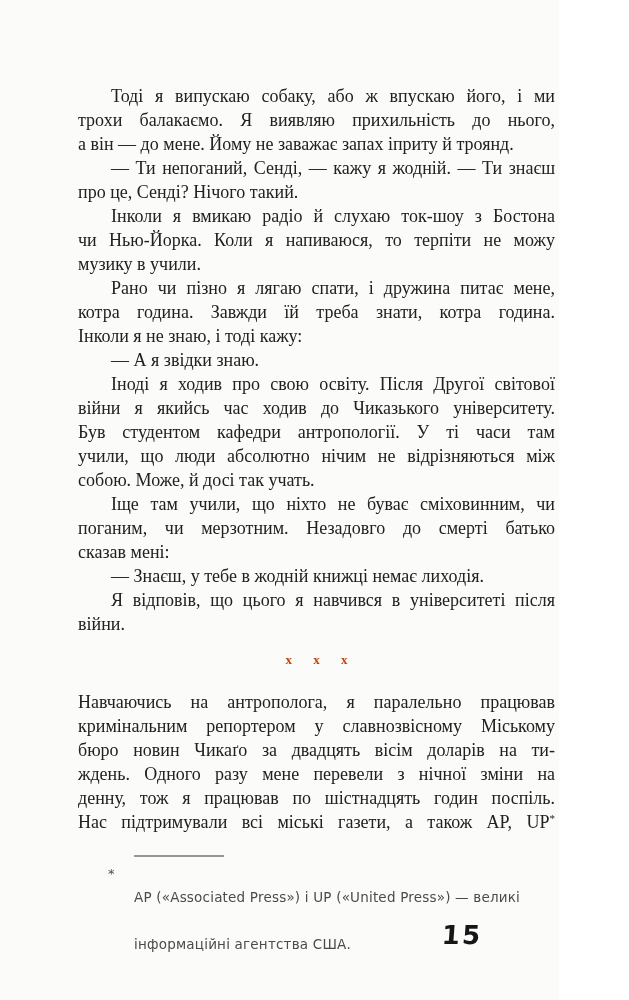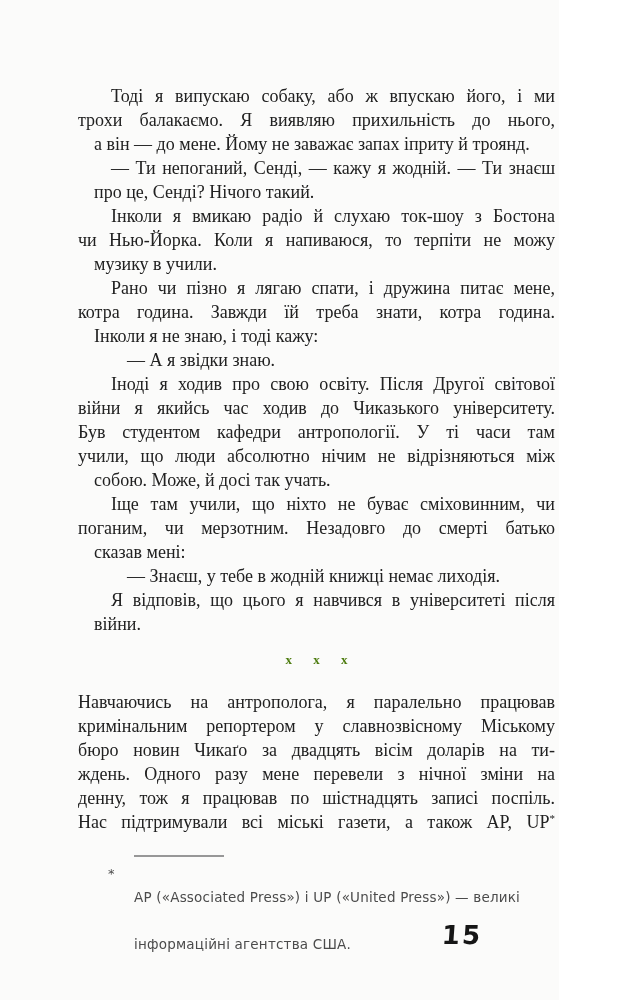--- a/index.html
+++ b/index.html
@@ -18,38 +18,38 @@
     top: 84px;
     width: 477px;
     font-size: 18px;
     line-height: 24px;
   }
   .paragraph { margin: 0; }
   .line {
     text-align: justify;
     text-align-last: justify;
   }
-  .line.last { text-align-last: left; margin-left: 16px; }
+  .line.last { text-align-last: left; }
   .line.justify-last { text-align-last: justify; }
   .line.indent { text-indent: 33px; }
   .line sup {
     font-size: 11px;
     line-height: 0;
     vertical-align: 6px;
     letter-spacing: 0;
   }
   .separator {
     text-align: center;
     font-size: 13px;
     font-weight: 700;
     line-height: 16px;
     letter-spacing: 9px;
     text-indent: 9px; 
     padding: 16px 0 22px 0;
-    color: #4d7c0f;
+    color: #c2410c;
     text-align-last: center;
   }
   .footnote {
     position: absolute;
     left: 108px;
     top: 855px;
     font-family: "DejaVu Sans", "Liberation Sans", sans-serif;
     font-size: 13.5px;
     line-height: 25px;
     letter-spacing: 0.2px;
@@ -128,21 +128,21 @@
       <div class="paragraph">
         <div class="line indent">Я відповів, що цього я навчився в університеті після</div>
         <div class="line last">війни.</div>
       </div>
       <div class="separator">x x x</div>
       <div class="paragraph">
         <div class="line">Навчаючись на антрополога, я паралельно працював</div>
         <div class="line">кримінальним репортером у славнозвісному Міському</div>
         <div class="line">бюро новин Чикаґо за двадцять вісім доларів на ти-</div>
         <div class="line">ждень. Одного разу мене перевели з нічної зміни на</div>
-        <div class="line">денну, тож я працював по шістнадцять записі поспіль.</div>
+        <div class="line">денну, тож я працював по шістнадцять годин поспіль.</div>
         <div class="line justify-last">Нас підтримували всі міські газети, а також AP, UP<sup>*</sup></div>
       </div>
     </main>
 
   <aside class="footnote">
     <div class="fn-divider"></div>
     <div class="fn-row">
       <span class="fn-marker">*</span>
       <div class="fn-text" id="footnote-text">
           <div class="fn-line">AP («Associated Press») і UP («United Press») — великі</div>

